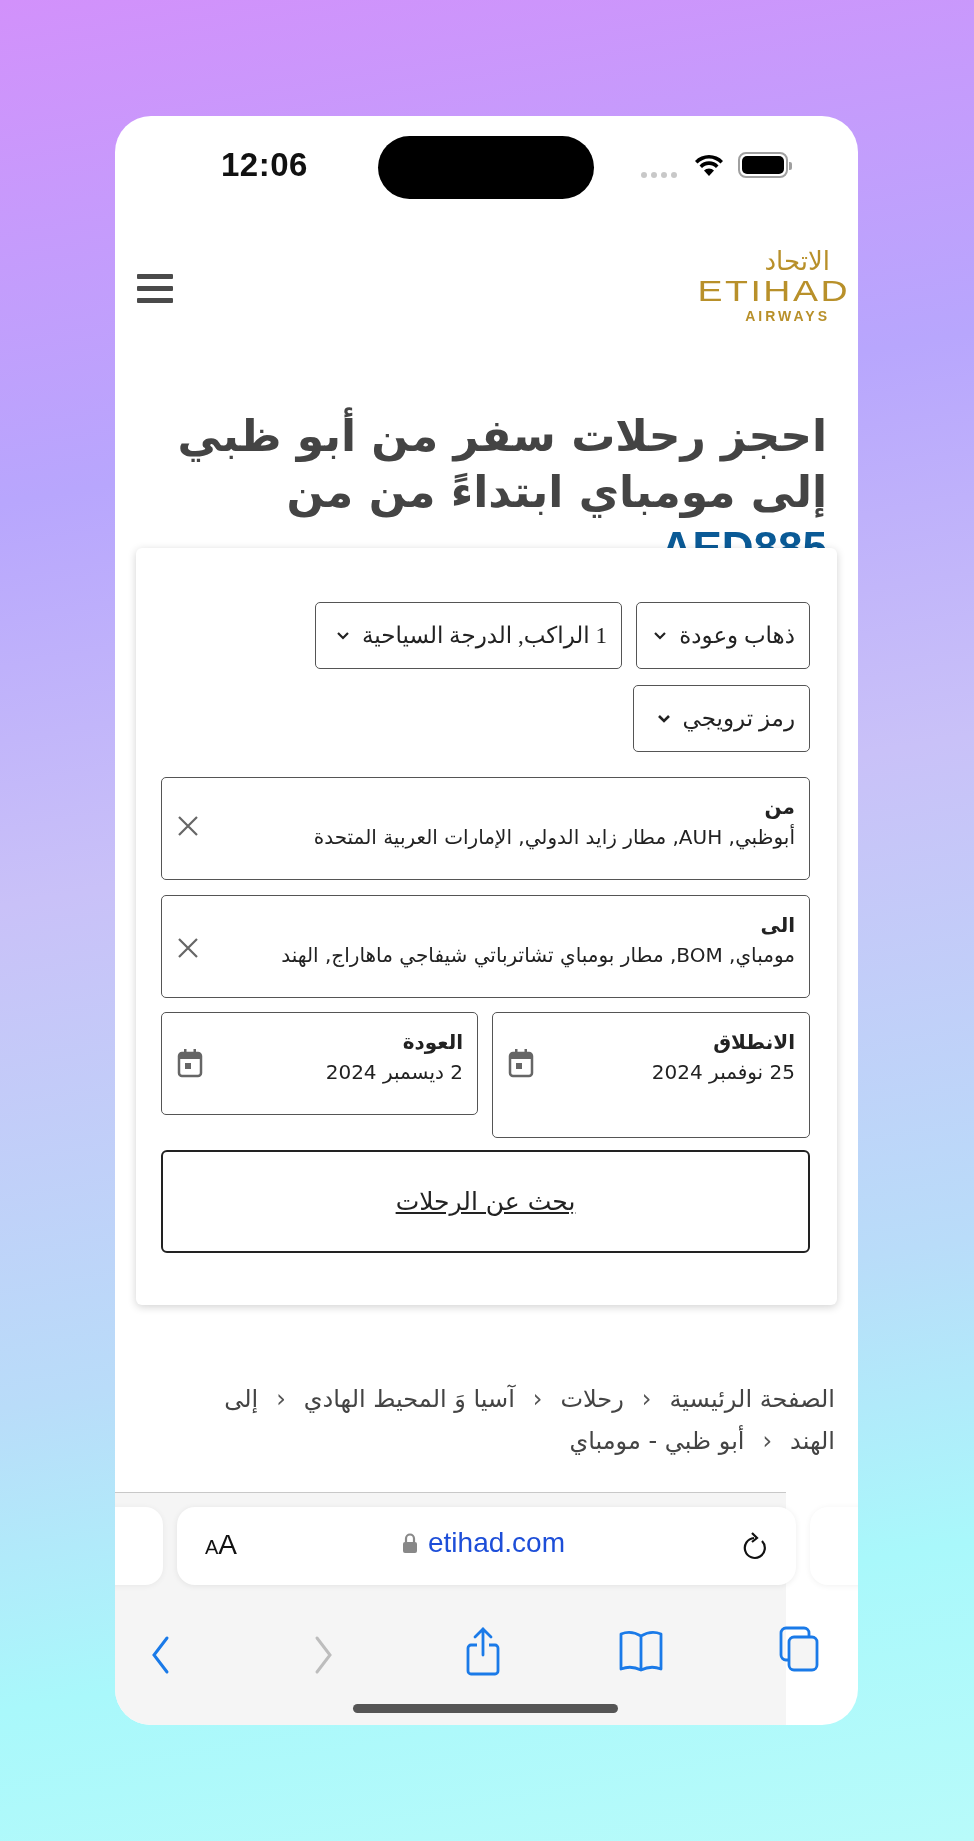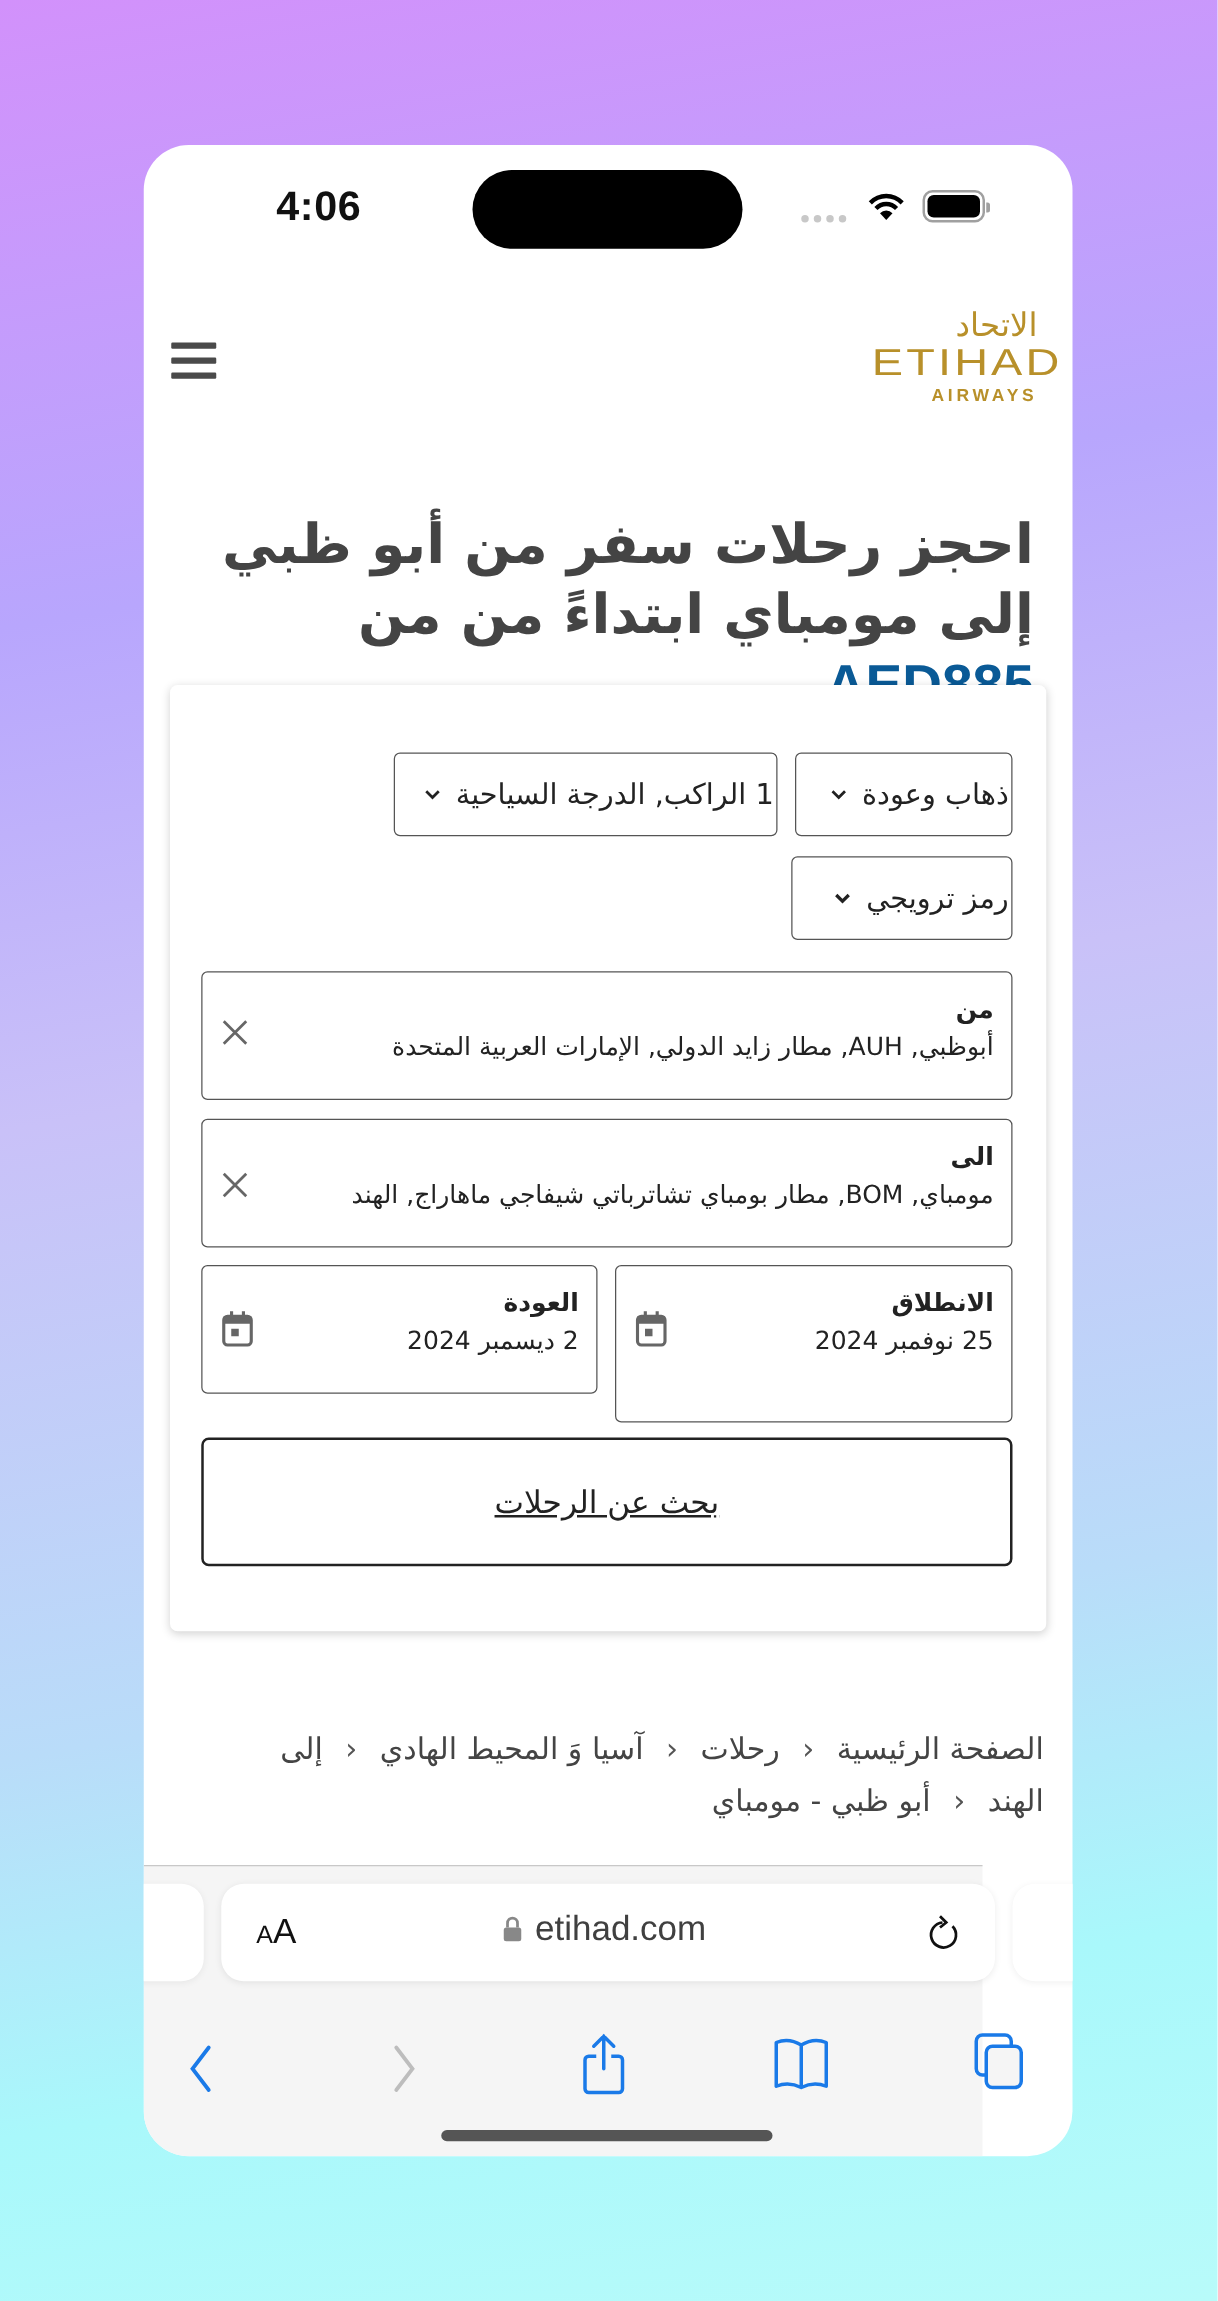--- a/index.html
+++ b/index.html
@@ -49,21 +49,21 @@
 
   
   .card {
     position: absolute; left: 21px; top: 432px; width: 701px; height: 757px;
     background: #fff; border-radius: 6px;
     box-shadow: 0 2px 8px rgba(0,0,0,0.18);
   }
   .dd {
     position: absolute; height: 67px; border: 1.5px solid #555; border-radius: 5px;
     background: #fff; direction: rtl; display: flex; align-items: center;
-    padding: 0 2px; gap: 12px; font-size: 23px; color: #222; cursor: pointer;
+    padding: 0 14px; gap: 12px; font-size: 23px; color: #222; cursor: pointer; font-family: Liberation Serif, serif;
   }
   .dd .chev { width: 14px; height: 10px; }
   .field {
     position: absolute; border: 1.5px solid #555; border-radius: 5px; background: #fff;
     direction: rtl; padding: 16px 14px 16px 14px; cursor: text; overflow: hidden;
   }
   .field .lbl { font-size: 20px; color: #222; font-weight: bold; line-height: 26px; }
   .field .val { font-size: 20px; color: #222; line-height: 34px; white-space: nowrap; overflow: hidden; }
   .field .clear { position: absolute; left: 14px; top: 36px; width: 24px; height: 24px; cursor: pointer; }
   .field .cal { position: absolute; left: 14px; top: 34px; width: 28px; height: 32px; cursor: pointer; }
@@ -86,32 +86,32 @@
     position: absolute; left: 0; top: 1376px; width: 671px; height: 233px;
     background: #f5f5f5; border-top: 1.5px solid #c8c8c8;
   }
   .pill-side { position: absolute; top: 14px; height: 78px; background: #fff; border-radius: 18px; box-shadow: 0 1px 6px rgba(0,0,0,0.06); }
   .url-pill {
     position: absolute; left: 62px; top: 14px; width: 619px; height: 78px;
     background: #fff; border-radius: 18px; box-shadow: 0 1px 6px rgba(0,0,0,0.08);
   }
   .aa { position: absolute; left: 28px; top: 22px; font-family: "Liberation Sans", sans-serif; color: #111; cursor: pointer; }
   .aa .s { font-size: 20px; } .aa .b { font-size: 28px; }
-  .url { position: absolute; left: 225px; top: 20px; font-size: 28px; font-family: "Liberation Sans", sans-serif; color: #404040; display: flex; align-items: center; gap: 10px; cursor: pointer; }
+  .url { position: absolute; left: 225px; top: 20px; font-size: 28px; font-family: "Liberation Sans", sans-serif; color: #1d4ed8; display: flex; align-items: center; gap: 10px; cursor: pointer; }
   .lock { width: 16px; height: 22px; }
   .reload { position: absolute; right: 26px; top: 22px; width: 30px; height: 34px; cursor: pointer; }
   .tb-icon { position: absolute; top: 142px; height: 40px; cursor: pointer; }
   .home-ind { position: absolute; left: 238px; top: 1588px; width: 265px; height: 9px; background: #555; border-radius: 5px; }
 </style>
 </head>
 <body>
 
 <div class="phone">
 
-  <div class="status-time">4:06</div>
+  <div class="status-time">12:06</div>
   <div class="island"></div>
   <div class="signal">
       <span></span>
       <span></span>
       <span></span>
       <span></span>
     </div>
   <svg class="wifi" viewBox="0 0 32 26">
     <path d="M16 24 L11 18.5 A7 7 0 0 1 21 18.5 Z" fill="#000"></path>
     <path d="M6.5 13.5 A13 13 0 0 1 25.5 13.5 L23 16 A9.5 9.5 0 0 0 9 16 Z" fill="#000"></path>

